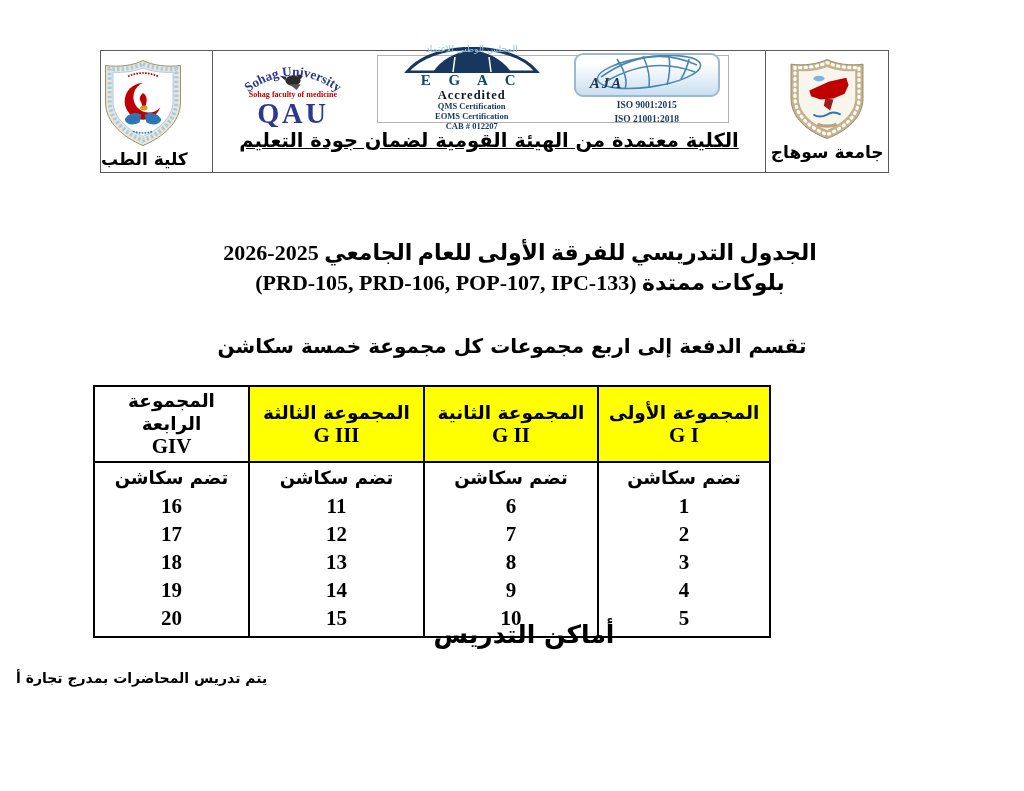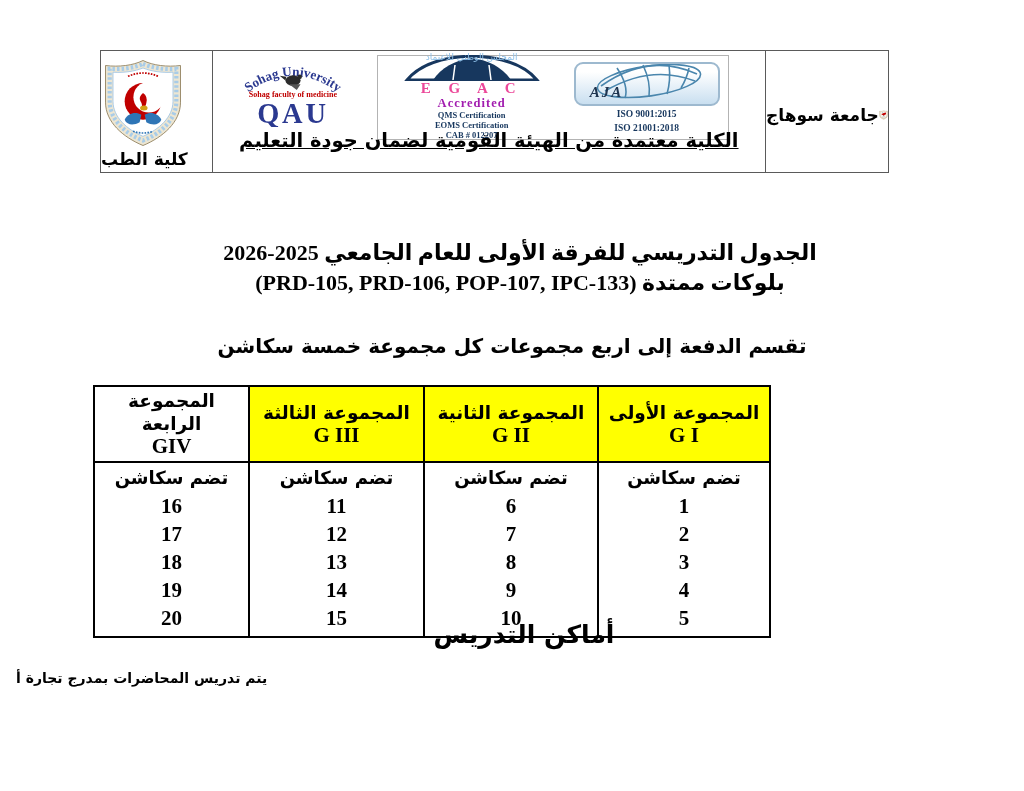--- a/index.html
+++ b/index.html
@@ -7,34 +7,34 @@
     position:relative;width:1024px;height:791px;background:#ffffff;overflow:hidden;
     font-family:"Liberation Serif","DejaVu Sans",serif;color:#000;
   }
   
   .header-table{
     position:absolute;left:100px;top:50px;width:789px;height:123px;
     display:flex;direction:rtl;border:1px solid #5a5a5a;box-sizing:border-box;background:#fff;
   }
   .hcell{box-sizing:border-box;}
   .hcell:not(:first-child){border-right:1px solid #5a5a5a;}
-  .university-cell{width:122px;display:flex;align-items:center;padding-top:6px;}
+  .university-cell{width:122px;display:flex;flex-direction:column;align-items:center;padding-top:6px;}
   .faculty-cell{width:112px;display:flex;flex-direction:column;align-items:flex-end;padding-top:7px;}
   .crest-label{font-weight:bold;font-size:17px;margin-top:1px;white-space:nowrap;font-family:"DejaVu Sans",sans-serif;}
   .middle-cell{width:555px;display:flex;flex-direction:column;padding:4px 4px 0 4px;}
   .logos-row{display:flex;direction:ltr;align-items:flex-start;height:72px;}
   .qau-logo{width:152px;height:72px;flex:none;}
   .cert-box{
-    margin-left:8px;height:85px;flex:none;display:flex;align-items:center;gap:16px;
+    margin-left:8px;height:68px;flex:none;display:flex;align-items:center;gap:16px;
     border:1px solid #b3b3b3;background:#fff;padding:1px 8px;box-sizing:border-box;
   }
   .egac-logo{width:172px;position:relative;text-align:center;line-height:1;}
   .egac-arabic{position:absolute;top:-2px;left:0;width:100%;color:#8fc1e9;font-size:9px;font-family:"DejaVu Sans",sans-serif;}
-  .egac-name{color:#ec4899;font-weight:bold;font-size:15px;letter-spacing:7px;margin-top:-3px;}
-  .egac-accredited{color:#a21caf;font-weight:bold;font-size:12.5px;letter-spacing:1px;margin-top:1px;}
+  .egac-name{color:#0c4a6e;font-weight:bold;font-size:15px;letter-spacing:7px;margin-top:-3px;}
+  .egac-accredited{color:#0f172a;font-weight:bold;font-size:12.5px;letter-spacing:1px;margin-top:1px;}
   .egac-line{color:#17375e;font-weight:bold;font-size:8.5px;line-height:10px;}
   .aja-logo{width:146px;text-align:center;}
   .aja-box{
     position:relative;height:40px;border:2px solid #9db9cf;border-radius:9px;
     background:linear-gradient(#ffffff 20%,#c9dff0);overflow:hidden;
   }
   .aja-text{position:absolute;left:14px;bottom:3px;color:#1f3550;font-weight:bold;font-style:italic;font-size:15px;letter-spacing:2px;}
   .aja-iso{color:#17375e;font-weight:bold;font-size:9.5px;line-height:11px;margin-top:3px;}
   .accreditation-text{
     direction:rtl;text-align:center;font-weight:bold;font-size:19.5px;line-height:23px;

